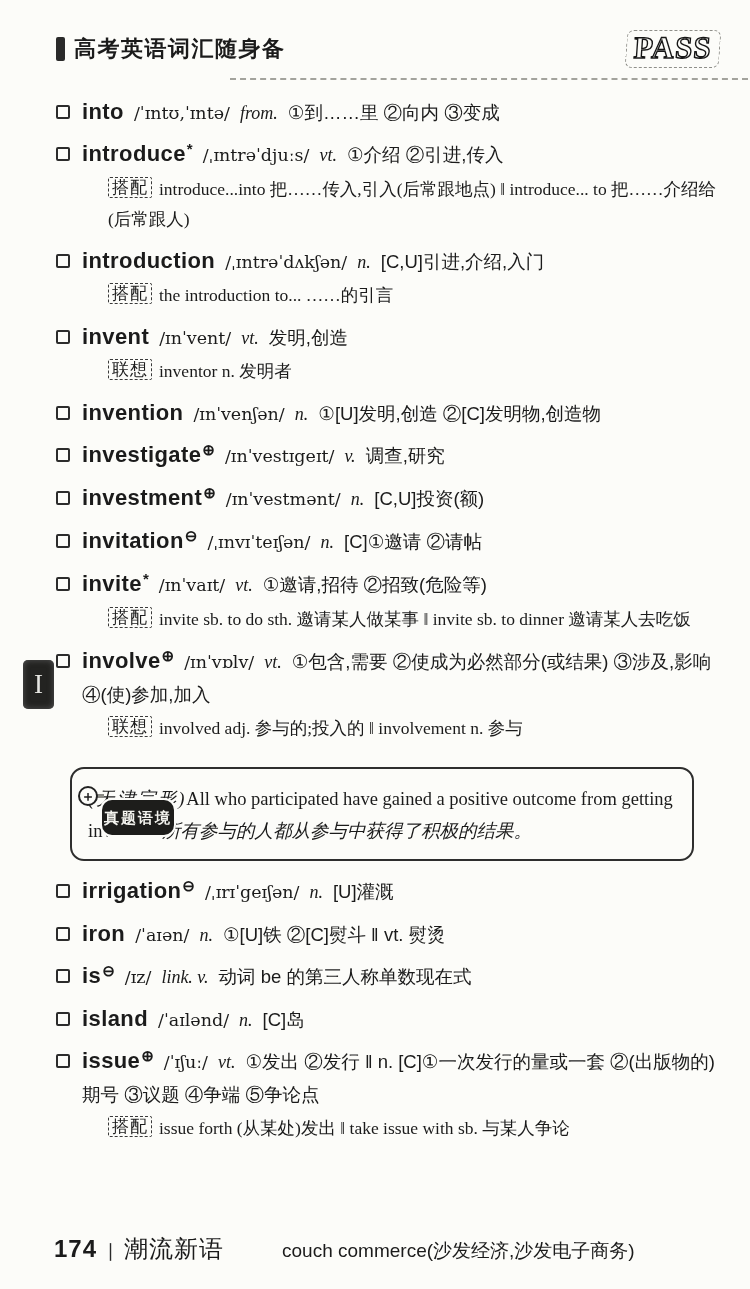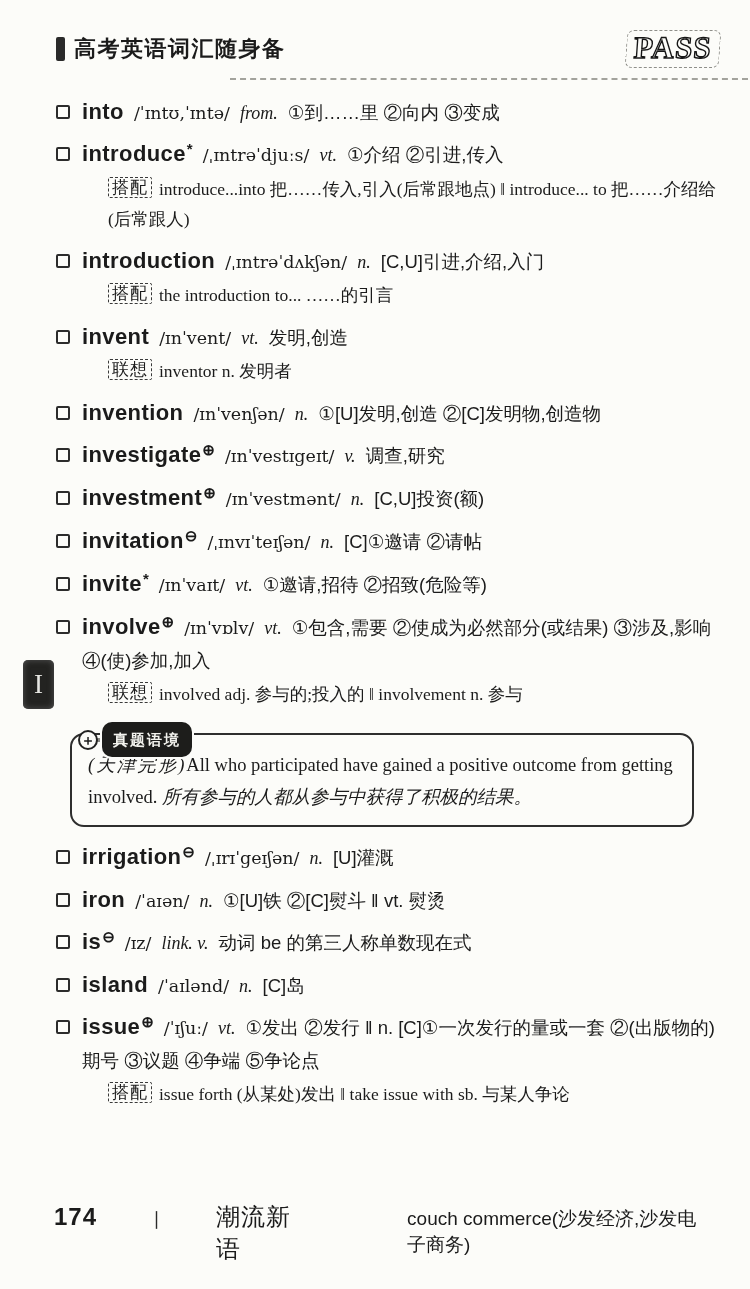--- a/index.html
+++ b/index.html
@@ -60,38 +60,39 @@
   .example-badge { position:absolute; top:-13px; left:6px; display:flex; align-items:center; background:transparent; }
   .badge-icon {
     width:20px; height:20px; border:2.2px solid #222; border-radius:50%;
     background:#fcfcf9; color:#161616; font-weight:bold; font-size:14px;
     display:flex; align-items:center; justify-content:center; line-height:1;
     z-index:2;
   }
   .badge-connector { width:8px; height:4px; background:#8a8a85; margin:0 -2px; }
   .badge-pill {
     background:#1d1d1b; color:#f3f3ee; font-size:15px; font-weight:bold;
-    letter-spacing:2px; padding:2px 11px; border-radius:10px;
+    letter-spacing:2px; padding:2px 2px; border-radius:10px;
     box-shadow: 0 0 0 2px #fcfcf9;
+    margin-top: 44px;
   }
   .box-source { font-family:"Liberation Serif", serif; font-style:italic; letter-spacing:2px; }
   .box-en { font-family:"Liberation Serif", serif; }
   .box-zh { font-style:italic; font-family:"Liberation Serif", serif; }
 
   
   .side-tab {
     position:absolute; left:23px; top:660px;
     width:31px; height:49px; background:#232321; border-radius:5px;
     color:#e6e6e2; display:flex; align-items:center; justify-content:center;
     font-family:"Liberation Serif", serif; font-size:27px;
     box-shadow: inset 0 0 6px #555;
   }
 
   
-  .footer { position:absolute; left:54px; bottom:24px; display:flex; align-items:baseline; width:660px;gap:46px; }
+  .footer { position:absolute; left:54px; bottom:24px; display:flex; align-items:baseline; width:660px; }
   .page-num { font-size:24px; font-weight:bold; letter-spacing:1px; }
   .footer-divider { margin:0 9px; font-size:18px; color:#2a2a2a; }
   .footer-series { font-size:24px; letter-spacing:1px; }
   .footer-note { font-size:19px; margin-left:58px; font-family:"Liberation Sans", sans-serif; }
 </style>
 </head>
 <body>
 
 <div class="page">
 
@@ -222,20 +223,25 @@
   </div>
 
   <div class="entry">
     <div class="entry-head">
       <span class="checkbox"></span>
       <div class="entry-body">
         <span class="word">invite</span><span class="sup">*</span>
         <span class="phon">/ɪnˈvaɪt/</span>
         <span class="pos">vt.</span>
         <span class="def">①邀请,招待 ②招致(危险等)</span>
+        <div>
+  <div class="sub-line">
+    <span class="sub-tag">搭配</span><span class="sub-text">invite sb. to do sth. 邀请某人做某事 ‖ invite sb. to dinner 邀请某人去吃饭</span>
+  </div>
+</div>
       </div>
     </div>
   </div>
 
   <div class="entry">
     <div class="entry-head">
       <span class="checkbox"></span>
       <div class="entry-body">
         <span class="word">involve</span><span class="sup">⊕</span>
         <span class="phon">/ɪnˈvɒlv/</span>

